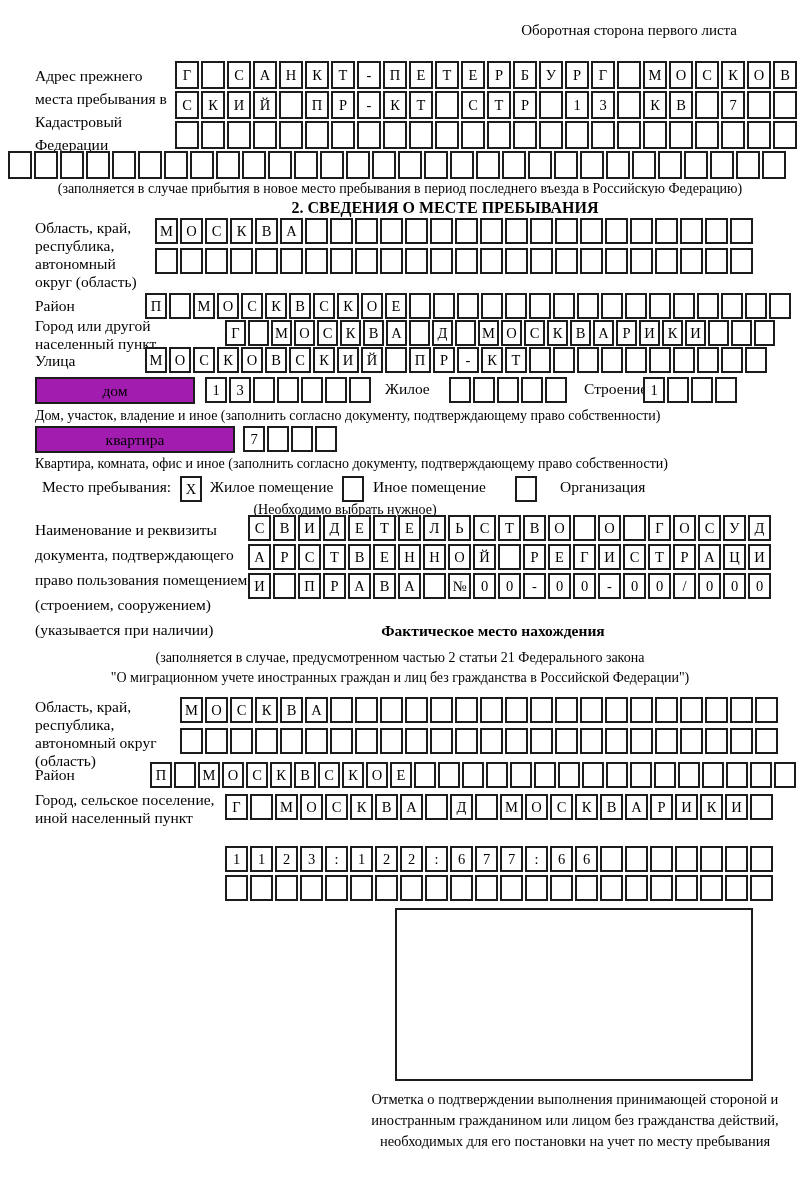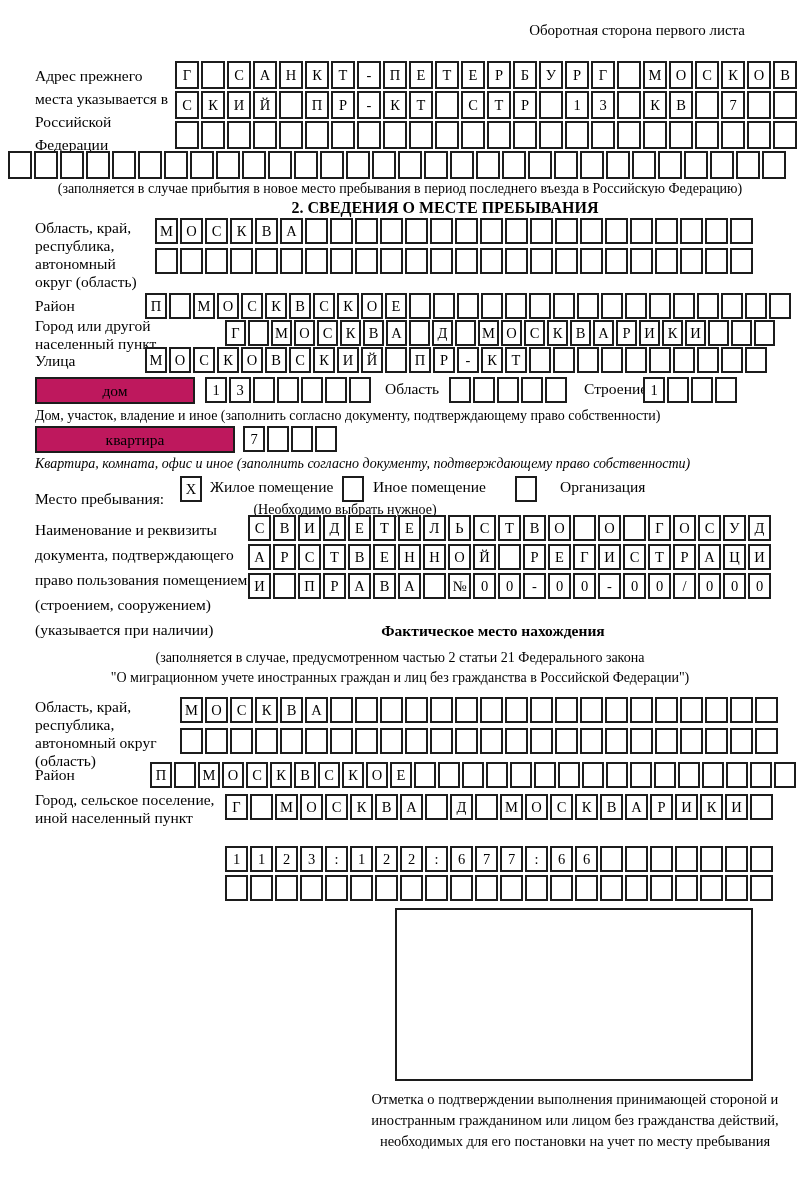--- a/index.html
+++ b/index.html
@@ -8,34 +8,34 @@
   .abs{position:absolute;}
   .lbl{font-size:15.5px;line-height:18px;}
   .cells{display:flex;gap:2px;}
   .col{display:flex;flex-direction:column;}
   .cell{box-sizing:border-box;flex:none;width:22px;height:26px;border:2px solid #1c1c1c;
         display:flex;align-items:center;justify-content:center;font-size:14.5px;background:#fff;}
   .cw24 .cell{width:24px;height:28px;}
   .cw23 .cell{width:23px;}
   .cw21 .cell{width:21px;}
   .widebox{box-sizing:border-box;border:2px solid #1c1c1c;display:flex;align-items:center;
-           justify-content:center;font-size:15.5px;background:#be185d;}
+           justify-content:center;font-size:15.5px;background:#a21caf;}
   .note{font-size:14px;text-align:right;}
   .title{font-weight:bold;font-size:16px;text-align:center;margin-left:45px;}
   .centerline{left:0;width:800px;text-align:center;}
   .stampbox{box-sizing:border-box;border:2px solid #1c1c1c;background:#fff;}
 </style>
 </head>
 <body>
 
 <div class="page">
 
-  <div class="abs" style="top:22px;right:55px;font-size:15px;">Оборотная сторона первого листа</div>
-
-  <div class="abs lbl" style="left:35px;top:64px;width:140px;line-height:23px;">Адрес прежнего места указывается в Российской Федерации</div>
+  <div class="abs" style="top:22px;right:63px;font-size:15px;">Оборотная сторона первого листа</div>
+
+  <div class="abs lbl" style="left:35px;top:64px;width:140px;line-height:23px;">Адрес прежнего места пребывания в Кадастровый Федерации</div>
   <div class="abs col cw24" style="left:175px;top:61px;gap:2px;">
     <div class="cells">
         <span class="cell">Г</span>
         <span class="cell"></span>
         <span class="cell">С</span>
         <span class="cell">А</span>
         <span class="cell">Н</span>
         <span class="cell">К</span>
         <span class="cell">Т</span>
         <span class="cell">-</span>
@@ -293,21 +293,21 @@
   <div class="abs widebox" style="left:35px;top:377px;width:160px;height:27px;">дом</div>
   <div class="abs cells" style="left:205px;top:377px;">
       <span class="cell">1</span>
       <span class="cell">3</span>
       <span class="cell"></span>
       <span class="cell"></span>
       <span class="cell"></span>
       <span class="cell"></span>
       <span class="cell"></span>
     </div>
-  <div class="abs lbl" style="left:385px;top:380px;">Область</div>
+  <div class="abs lbl" style="left:385px;top:380px;">Жилое</div>
   <div class="abs cells" style="left:449px;top:377px;">
       <span class="cell"></span>
       <span class="cell"></span>
       <span class="cell"></span>
       <span class="cell"></span>
       <span class="cell"></span>
     </div>
   <div class="abs lbl" style="left:584px;top:380px;">Строение</div>
   <div class="abs cells" style="left:643px;top:377px;">
       <span class="cell">1</span>
@@ -317,23 +317,23 @@
     </div>
   <div class="abs note" style="left:35px;top:408px;">Дом, участок, владение и иное (заполнить согласно документу, подтверждающему право собственности)</div>
 
   <div class="abs widebox" style="left:35px;top:426px;width:200px;height:27px;">квартира</div>
   <div class="abs cells" style="left:243px;top:426px;">
       <span class="cell">7</span>
       <span class="cell"></span>
       <span class="cell"></span>
       <span class="cell"></span>
     </div>
-  <div class="abs note" style="left:35px;top:456px;font-style:italic;">Квартира, комната, офис и иное (заполнить согласно документу, подтверждающему право собственности)</div>
-
-  <div class="abs lbl" style="left:35px;top:478px;margin-top:12px;">Место пребывания:</div>
+  <div class="abs note" style="left:35px;top:456px;">Квартира, комната, офис и иное (заполнить согласно документу, подтверждающему право собственности)</div>
+
+  <div class="abs lbl" style="left:42px;top:478px;">Место пребывания:</div>
   <div class="abs cell" style="left:180px;top:476px;">X</div>
   <div class="abs lbl" style="left:210px;top:478px;">Жилое помещение</div>
   <div class="abs cell" style="left:342px;top:476px;"></div>
   <div class="abs lbl" style="left:373px;top:478px;">Иное помещение</div>
   <div class="abs cell" style="left:515px;top:476px;"></div>
   <div class="abs lbl" style="left:560px;top:478px;">Организация</div>
   <div class="abs note" style="left:150px;top:502px;width:390px;text-align:center;">(Необходимо выбрать нужное)</div>
 
   <div class="abs lbl" style="left:35px;top:517px;width:215px;line-height:25px;">Наименование и реквизиты документа, подтверждающего право пользования помещением (строением, сооружением) (указывается при наличии)</div>
   <div class="abs col cw23" style="left:248px;top:515px;gap:3px;">

